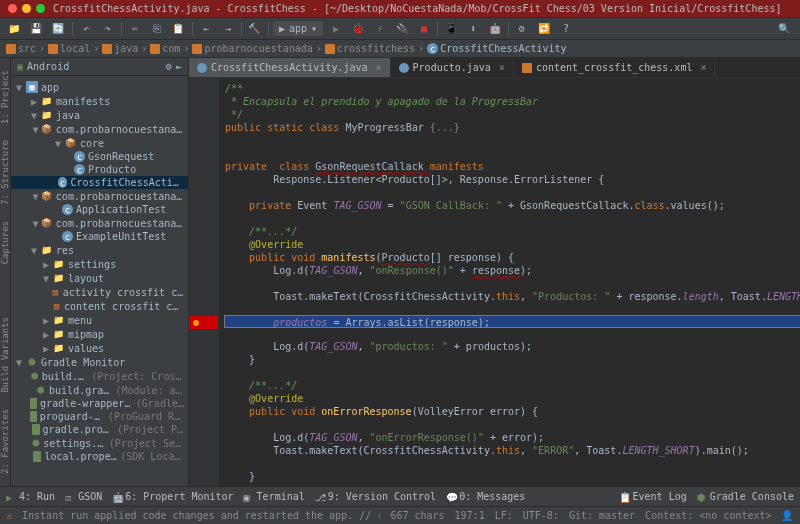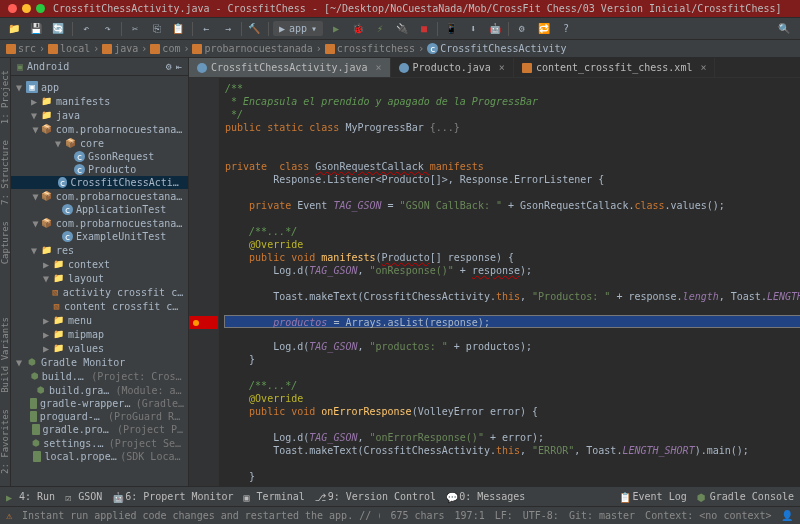--- a/index.html
+++ b/index.html
@@ -237,21 +237,21 @@
         <div class="node">
             <span class="ind" style="width:12px"></span>
             <span class="arw">▼</span>
             <span class="nic folder">📁</span>
             <span class="nlbl">res</span>
           </div>
         <div class="node">
             <span class="ind" style="width:24px"></span>
             <span class="arw">▶</span>
             <span class="nic folder">📁</span>
-            <span class="nlbl">context</span>
+            <span class="nlbl">settings</span>
           </div>
         <div class="node">
             <span class="ind" style="width:24px"></span>
             <span class="arw">▼</span>
             <span class="nic folder">📁</span>
             <span class="nlbl">layout</span>
           </div>
         <div class="node">
             <span class="ind" style="width:44px"></span>
             <span class="nic xml">▧</span>
@@ -455,21 +455,21 @@
       </span>
     <span class="btab">
         <span class="bic" style="color:#6a8759">⬢</span>
         <span>Gradle Console</span>
       </span>
   </div>
 
   <div class="status">
     <span class="ic-warn">⚠</span>
     <span class="msg">Instant run applied code changes and restarted the app. // (Don't show again) (10 minutes ago)</span>
-    <span>675 chars</span>
+    <span>667 chars</span>
     <span>197:1</span>
     <span>LF:</span>
     <span>UTF-8:</span>
     <span>Git: master</span>
     <span>Context: &lt;no context&gt;</span>
     <span>👤</span>
   </div>
 </div>
 
 </body></html>

